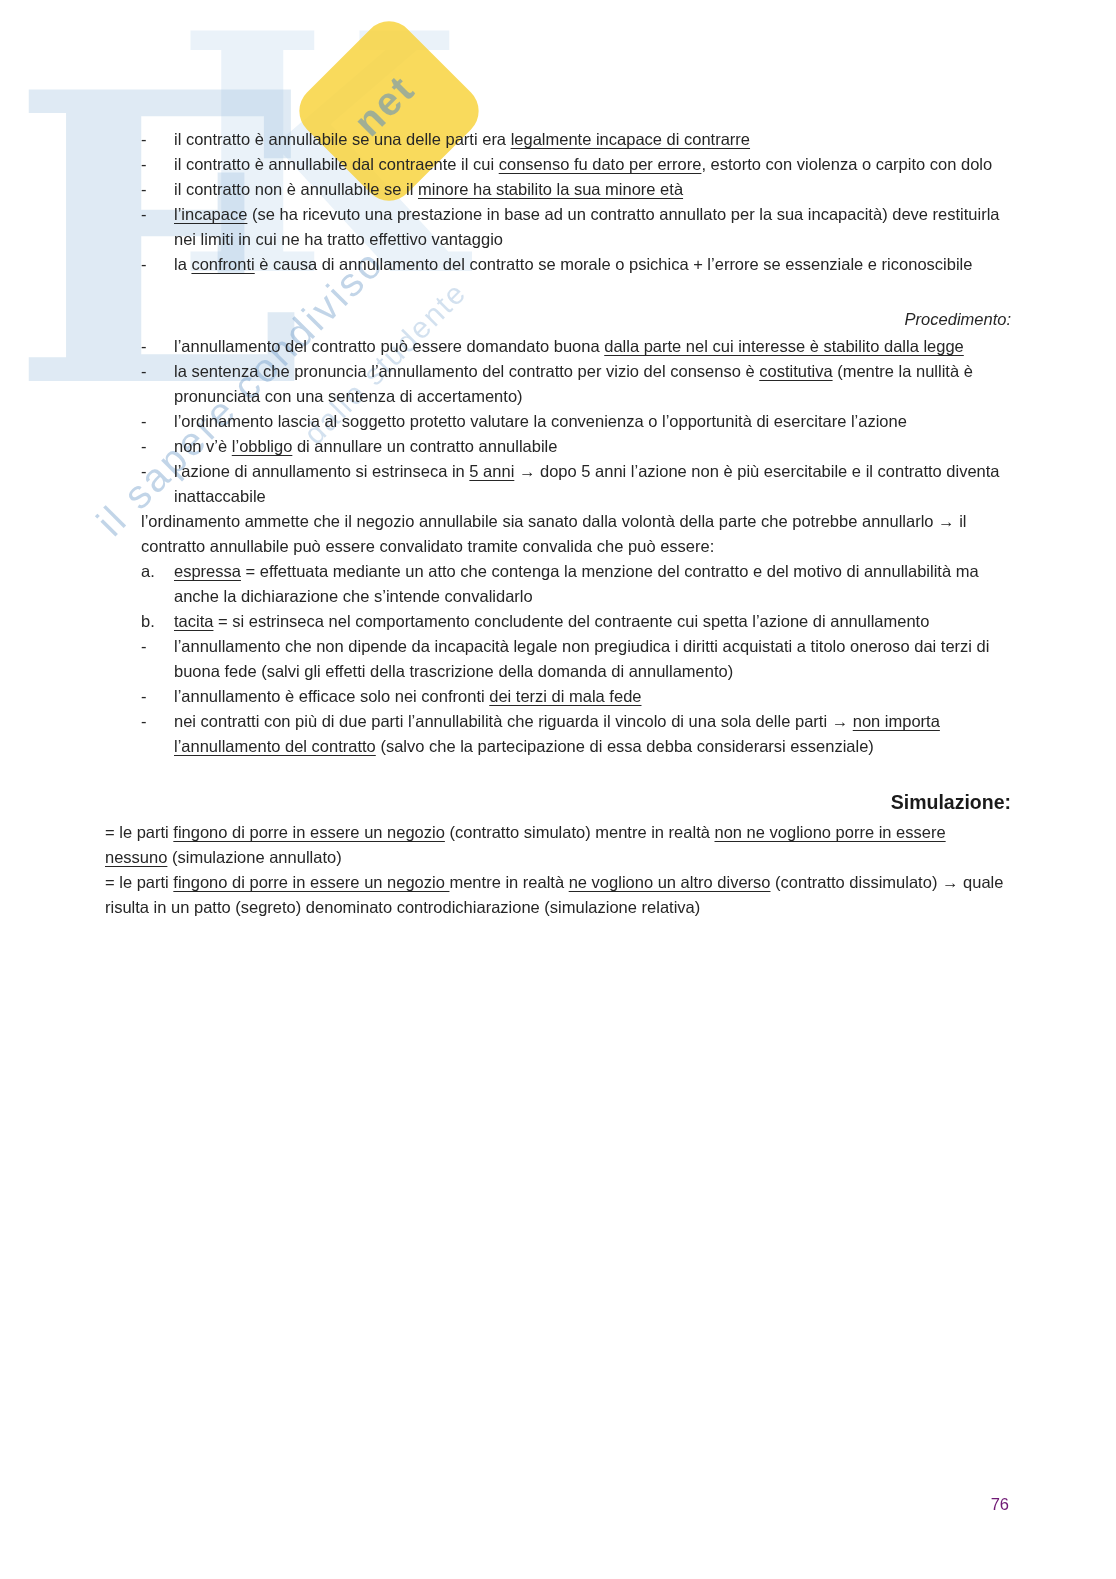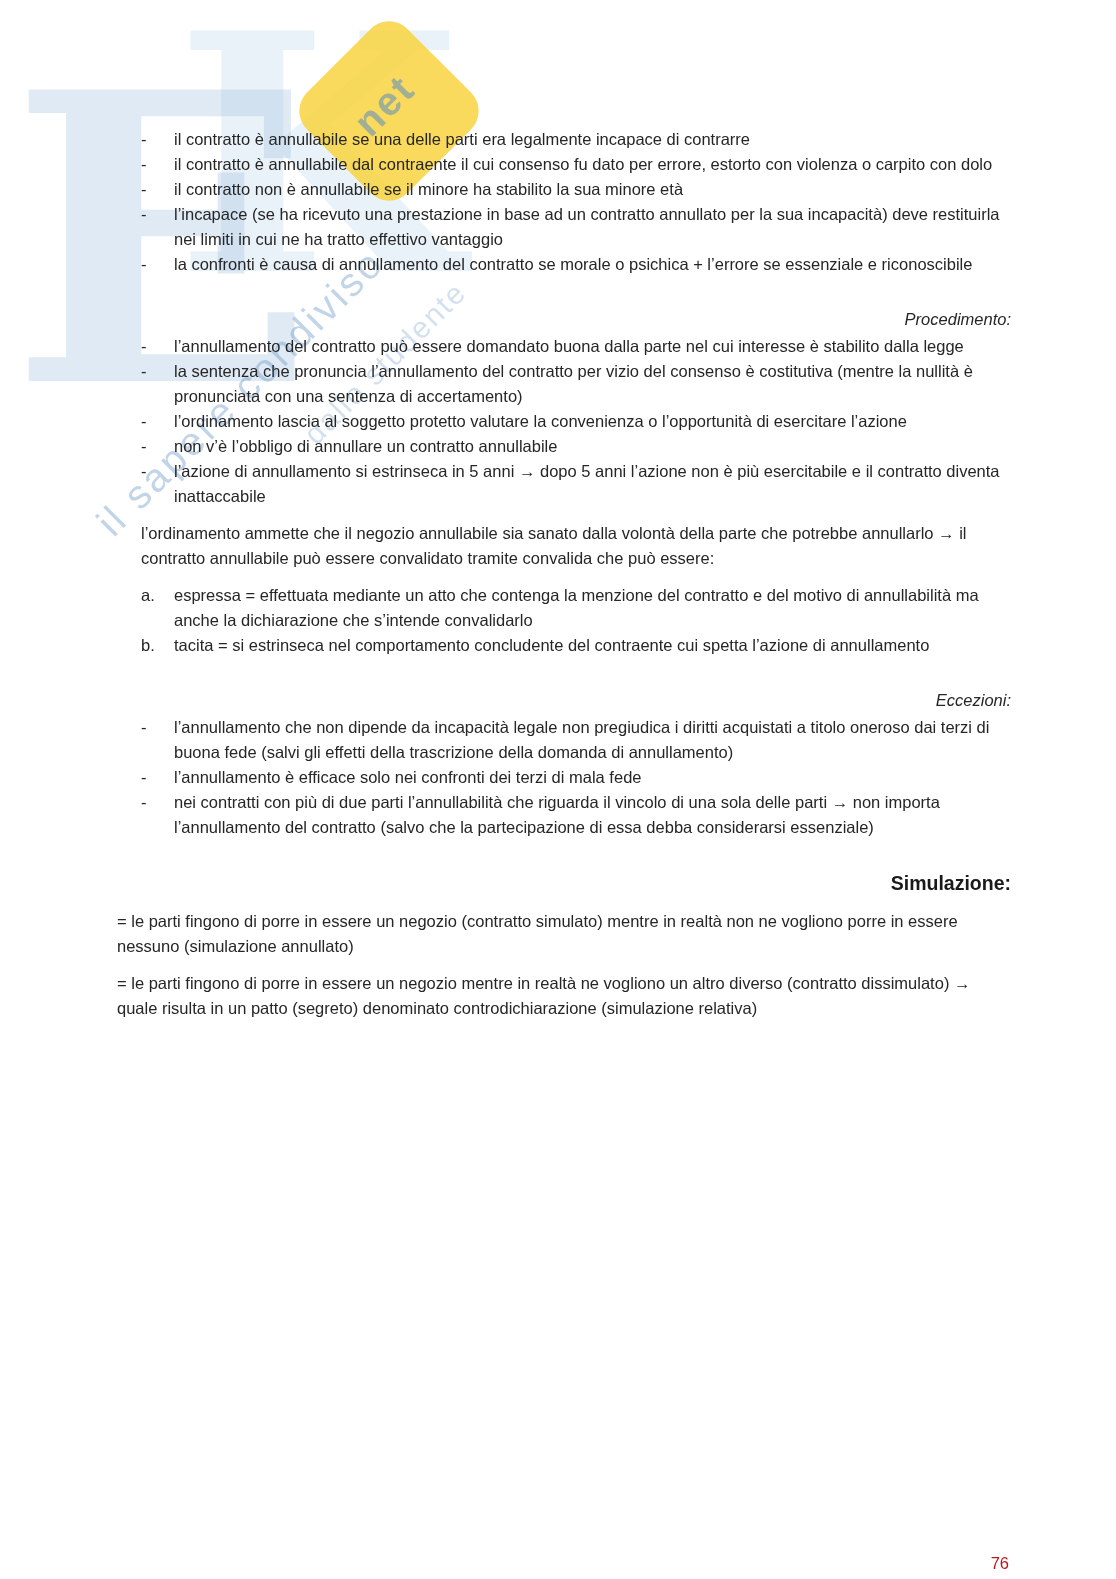--- a/index.html
+++ b/index.html
@@ -35,30 +35,30 @@
     transform:rotate(-45deg);transform-origin:left top;white-space:nowrap;
   }
   .wm-t1{left:95px;top:520px;font-size:40px;letter-spacing:3px;}
   .wm-t2{left:300px;top:430px;font-size:30px;letter-spacing:2px;color:rgba(130,170,210,0.35);}
   
   .content{position:relative;z-index:1;padding:127px 105px 0 105px;}
   .heading{margin:0;}
   .heading.italic{font-style:italic;margin-bottom:2px;text-align:right;}
   .heading.bold{font-weight:bold;font-size:19.5px;line-height:27px;color:#1a1a1a;margin-bottom:4px;text-align:right;}
   .spaced{margin-top:30px;}
-  .para{margin:12px;}
+  .para{margin:0;}
   .para.indent{margin-left:36px;}
   .list{margin-left:36px;}
   .li{display:flex;}
   .marker{flex:0 0 33px;}
   .txt{flex:1 1 auto;}
-  .u{text-underline-offset:3px;text-decoration-thickness:1px;}
+  .u{text-decoration:underline;text-underline-offset:3px;text-decoration-thickness:1px;}
   .page-number{
-    position:absolute;z-index:1;right:107px;top:1551px;
-    font-size:16.5px;color:#b91c1c;
+    position:absolute;z-index:1;right:107px;top:1492px;
+    font-size:16.5px;color:#701a75;
   }
 </style>
 </head>
 <body>
 
 <div class="watermark">
   <div class="wm-letter">E</div>
   <div class="wm-letter-2">K</div>
   <div class="wm-diamond"></div>
   <div class="wm-badge-text">net</div>
@@ -117,21 +117,20 @@
       <div class="list">
         <div class="li">
           <span class="marker">a.</span>
           <span class="txt"><span class="u">espressa</span><span> = effettuata mediante un atto che contenga la menzione del contratto e del motivo di annullabilità ma anche la dichiarazione che s’intende convalidarlo</span></span>
         </div>
         <div class="li">
           <span class="marker">b.</span>
           <span class="txt"><span class="u">tacita</span><span> = si estrinseca nel comportamento concludente del contraente cui spetta l’azione di annullamento</span></span>
         </div>
       </div>
-      <div class="heading italic spaced">Eccezioni:</div>
       <div class="list">
         <div class="li">
           <span class="marker">-</span>
           <span class="txt"><span>l’annullamento che non dipende da incapacità legale non pregiudica i diritti acquistati a titolo oneroso dai terzi di buona fede (salvi gli effetti della trascrizione della domanda di annullamento)</span></span>
         </div>
         <div class="li">
           <span class="marker">-</span>
           <span class="txt"><span>l’annullamento è efficace solo nei confronti </span><span class="u">dei terzi di mala fede</span></span>
         </div>
         <div class="li">

